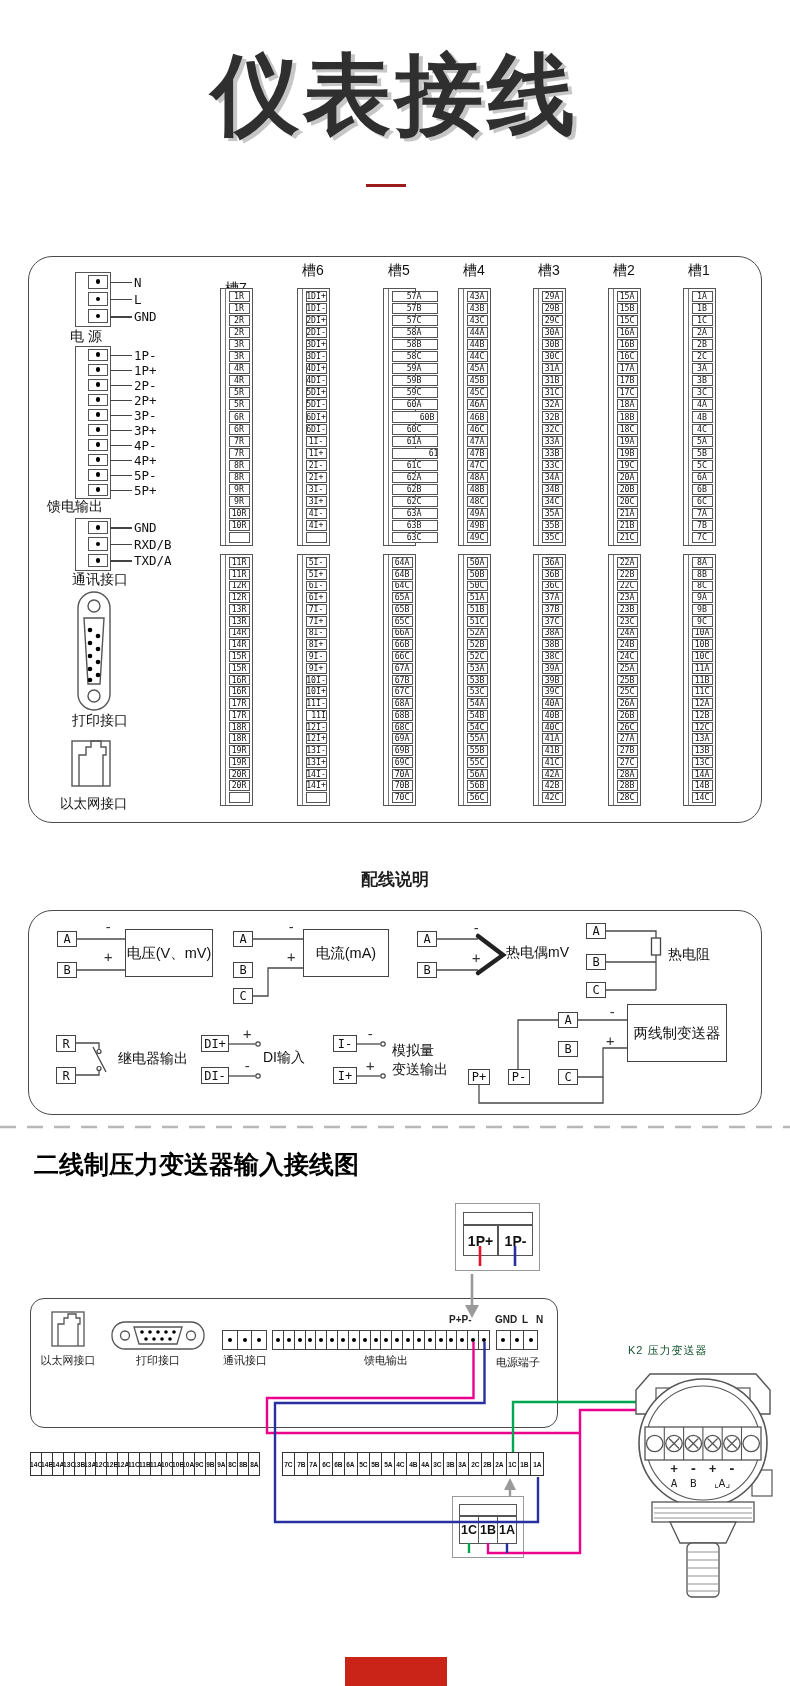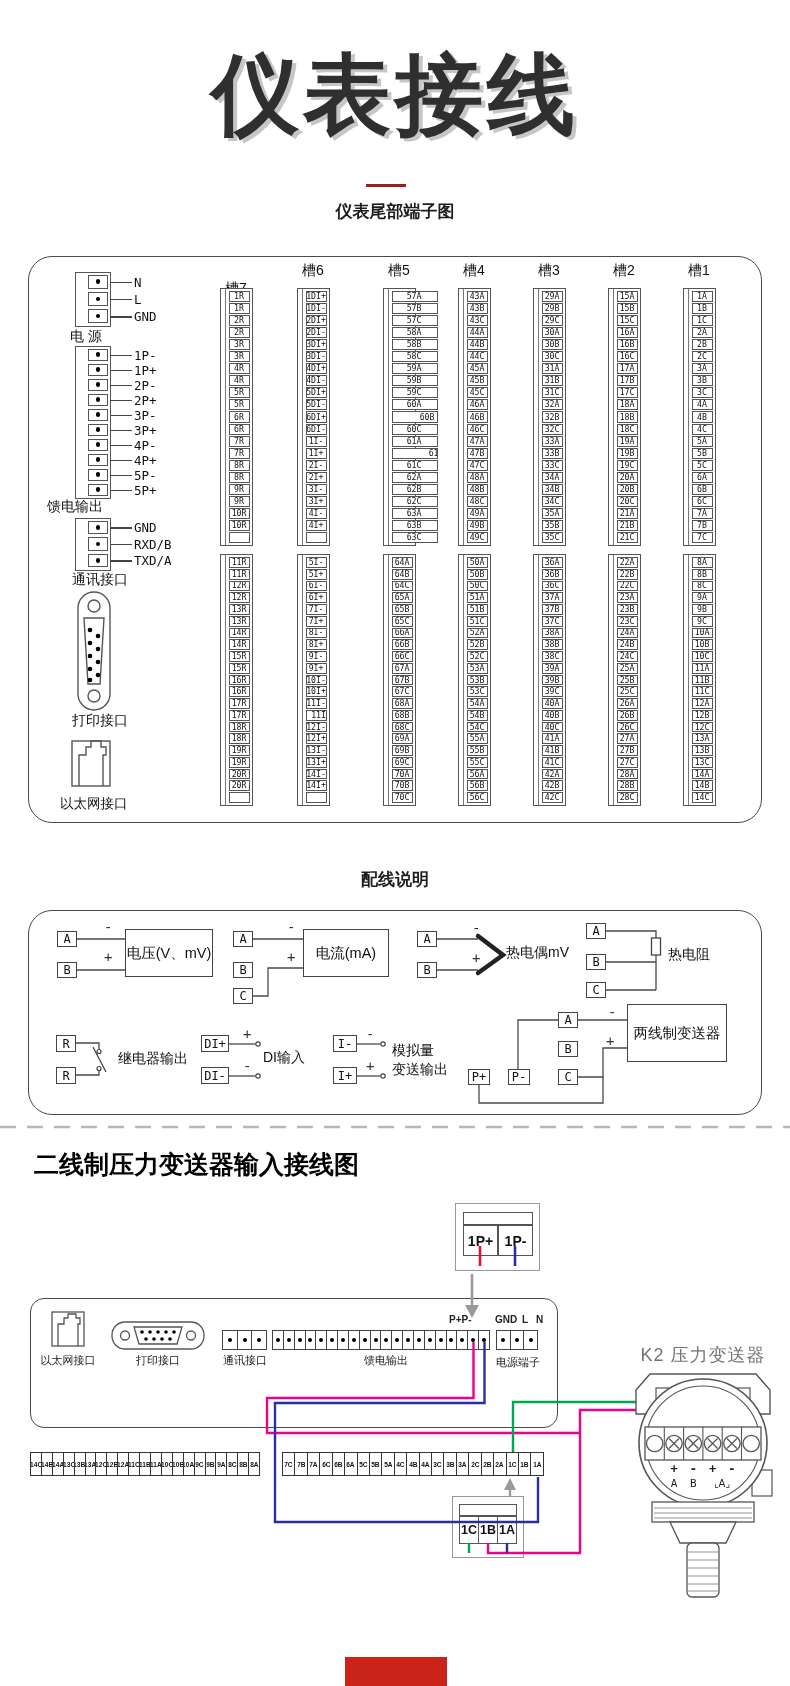--- a/index.html
+++ b/index.html
@@ -40,32 +40,31 @@
     justify-content:center;font-weight:bold;color:#111;box-sizing:border-box;}
   .plabel{position:absolute;font-size:11px;color:#222;text-align:center;white-space:nowrap;}
   .prow{position:absolute;font-weight:bold;font-size:10px;color:#222;white-space:nowrap;}
   .cellstrip{position:absolute;display:flex;border:1.4px solid #444;background:#fff;box-sizing:border-box;}
   .cellstrip .pc{flex:1;border-right:1px solid #444;display:flex;align-items:center;justify-content:center;}
   .cellstrip .pc:last-child{border-right:none;}
   .bstrip{position:absolute;display:flex;border:1.5px solid #333;background:#fff;box-sizing:border-box;}
   .bstrip .bc{flex:1;border-right:1px solid #333;display:flex;align-items:center;justify-content:center;overflow:hidden;}
   .bstrip .bc:last-child{border-right:none;}
   .bstrip .bc span{font:bold 10px "Liberation Sans",sans-serif;color:#111;transform:scale(0.66);white-space:nowrap;}
-  .k2{position:absolute;left:628px;top:1343px;width:150px;text-align:center;font-size:18px;color:#737373;letter-spacing:1px;}
+  .k2{position:absolute;left:628px;top:1343px;width:150px;text-align:left;font-size:11px;color:#14532d;letter-spacing:1px;}
   .redbar{position:absolute;left:345px;top:1657px;width:102px;height:29px;background:#ca2318;}
   #overlay{position:absolute;left:0;top:0;z-index:5;pointer-events:none;}
 </style>
 </head>
 <body>
 
 <div id="root">
 
   <div class="main-title">仪表接线</div>
   <div class="red-underline"></div>
-  <div class="center-head" style="top:200px;">仪表尾部端子图</div>
 
   <div class="round-box" style="left:28px;top:256px;width:734px;height:567px;"></div>
   <div id="slots-layer">
       <div class="slot-head" style="left: 214px; top: 280px;">槽7</div>
       <div class="slot-sec" style="left: 219.5px; top: 288px; height: 258px;">
         <div class="slot-cell" style="position: relative;">
           <span>1R</span>
         </div>
         <div class="slot-cell" style="position: relative;">
           <span>1R</span>

